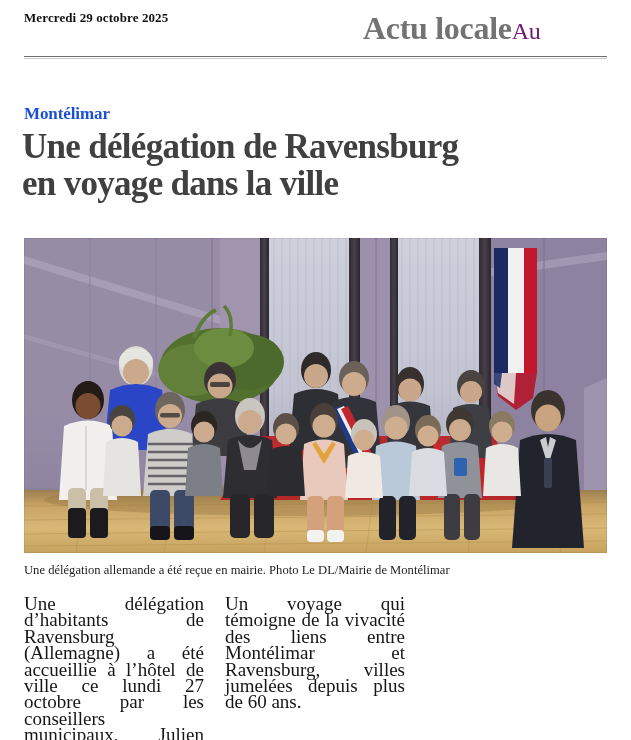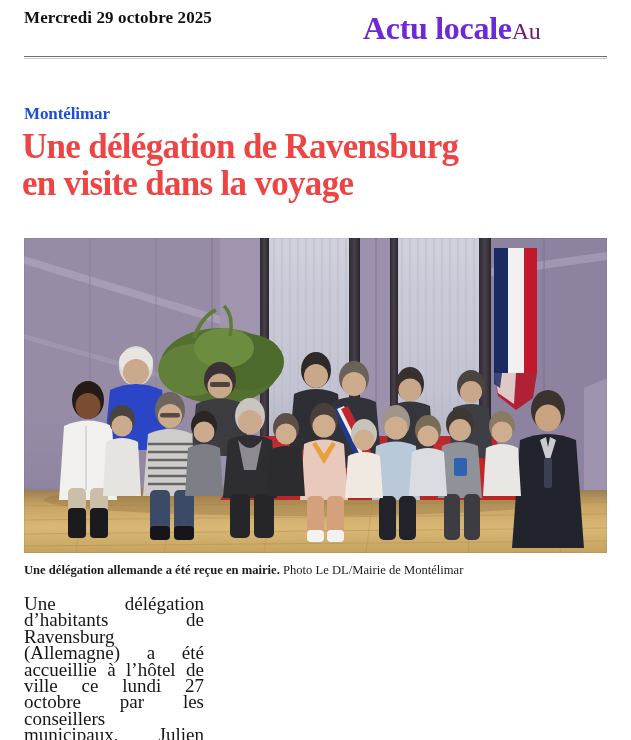--- a/index.html
+++ b/index.html
@@ -32,21 +32,21 @@
   .paper-name {
     font-style: italic;
     font-size: 15.5px;
     line-height: 19px;
     letter-spacing: 0.1px;
     color: #1c1c1c;
     white-space: nowrap;
   }
   .paper-date {
     font-weight: bold;
-    font-size: 17px;
+    font-size: 13px;
     line-height: 19px;
     letter-spacing: 0.1px;
     color: #111111;
     white-space: nowrap;
   }
   .masthead-right {
     position: absolute;
     right: -24px;
     top: -2px;
     white-space: nowrap;
@@ -57,21 +57,21 @@
   }
   .masthead-right-inner {
     direction: ltr;
     display: inline-block;
     white-space: nowrap;
   }
   .section-red {
     font-weight: bold;
     font-size: 32px;
     line-height: 44px;
-    color: #6d28d9;
+    color: #737373;
     letter-spacing: -0.3px;
   }
   .section-black {
     font-size: 24px;
     line-height: 44px;
     color: #701a75;
     letter-spacing: -0.3px;
   }
 
   .rule-top {
@@ -105,21 +105,21 @@
   }
   .headline {
     position: absolute;
     left: 22px;
     top: 128px;
     width: 590px;
     font-weight: bold;
     font-size: 35px;
     line-height: 37px;
     letter-spacing: -0.7px;
-    color: #ef4444;
+    color: #404040;
   }
   .headline .hl-line {
     display: block;
     white-space: nowrap;
   }
 
   
   .photo {
     position: absolute;
     left: 24px;
@@ -139,21 +139,21 @@
   .caption {
     position: absolute;
     left: 24px;
     top: 562px;
     width: 583px;
     font-size: 12.6px;
     line-height: 16px;
     color: #1c1c1c;
   }
   .caption b {
-    font-weight: bold;
+    font-weight: normal;
   }
   .caption .credit {
     font-weight: normal;
     text-align: center;
   }
 
   
   .columns {
     position: absolute;
     left: 24px;
@@ -190,21 +190,21 @@
     <span class="masthead-right-inner">
       <span class="section-red">Actu locale</span><span class="section-black">Au</span>
     </span>
   </div>
 </div>
 <div class="rule-top"></div>
 
 <div class="kicker">Montélimar</div>
 <div class="headline">
   <span class="hl-line">Une délégation de Ravensburg</span>
-  <span class="hl-line">en visite dans la voyage</span>
+  <span class="hl-line">en voyage dans la ville</span>
 </div>
 
 <div class="photo">
   <svg viewBox="0 0 583 315" preserveAspectRatio="none">
     <defs>
       <linearGradient id="wallG" x1="0" y1="0" x2="0" y2="1">
         <parameter name="stop" offset="0%" stop-color="#8c829c"></parameter>
         <stop offset="55%" stop-color="#9a8fa8"></stop>
         <stop offset="100%" stop-color="#7e7590"></stop>
       </linearGradient>
@@ -471,14 +471,15 @@
 
 <div class="caption">
   <b>Une délégation allemande a été reçue en mairie.</b><span class="credit"> Photo Le DL/Mairie de Montélimar</span>
 </div>
 
 <div class="columns">
   <div class="col">
     <p>Une délégation d’habitants de Ravensburg (Allemagne) a été accueillie à l’hôtel de ville ce lundi 27 octobre par les conseillers municipaux, Julien Decorte et Catherine Matsaert. Étaient présents également des membres du comité</p>
   </div>
   <div class="col">
+    <p>Un voyage qui témoigne de la vivacité des liens entre Montélimar et Ravensburg, villes jumelées depuis plus de 60 ans.</p>
   </div>
 </div>
 
 </body></html>

